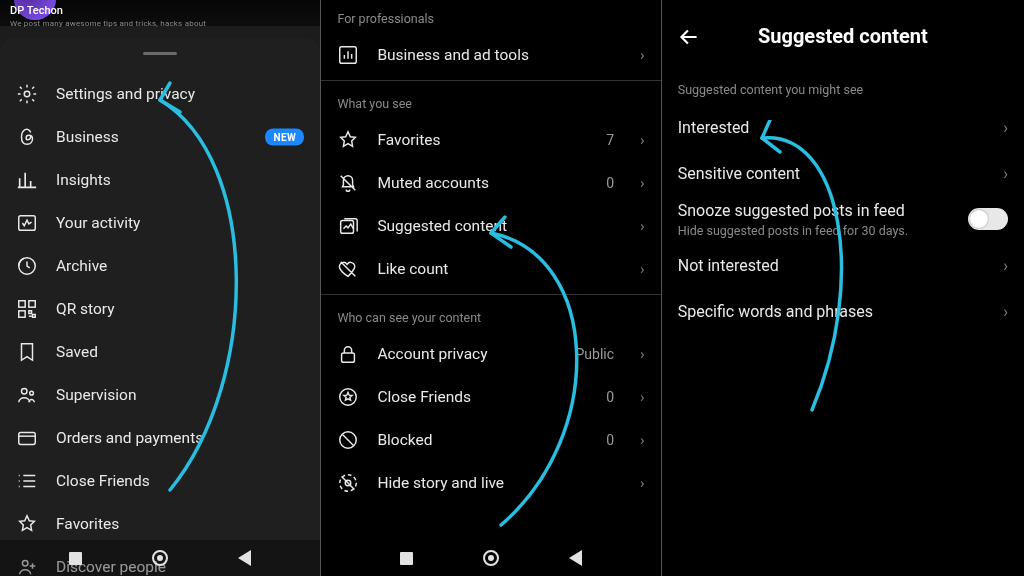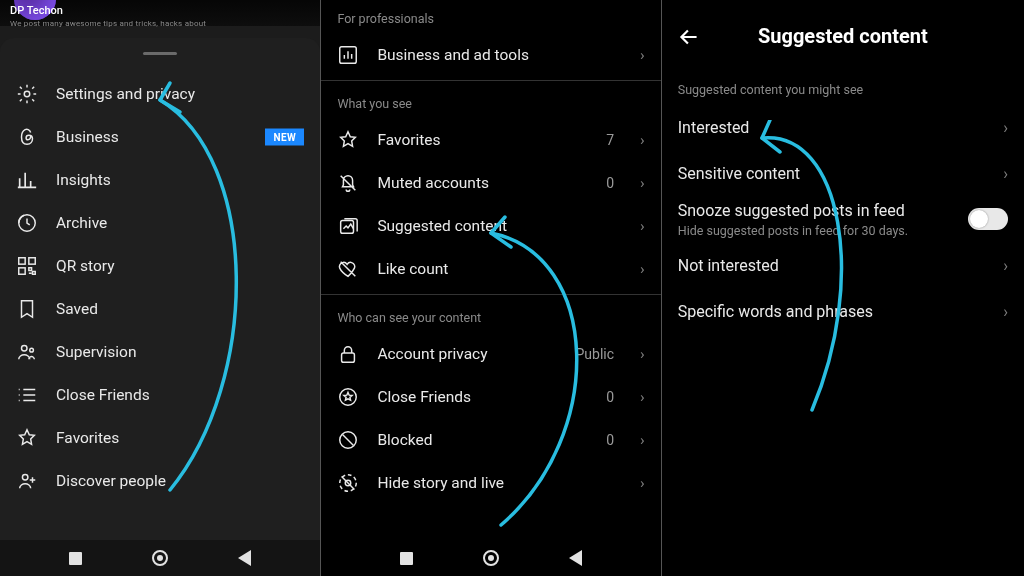--- a/index.html
+++ b/index.html
@@ -19,21 +19,21 @@
   .profile-name { position:absolute; left:10px; top:4px; color:#fff; font-size:11px; font-weight:500; }
   .profile-sub { position:absolute; left:10px; top:19px; color:#8a8a8a; font-size:8px; letter-spacing:.2px; width:290px; white-space:nowrap; overflow:hidden; }
 
   .sheet { position:absolute; left:0; top:38px; right:0; bottom:0; background:#1f1f1f; border-top-left-radius:14px; border-top-right-radius:14px; }
   .grabber { position:absolute; top:14px; left:50%; transform:translateX(-50%); width:34px; height:3px; border-radius:2px; background:#6a6a6a; }
 
   .row { display:flex; align-items:center; height:43px; padding:0 16px; gap:18px; color:#e9e9e9; font-size:15.5px; font-weight:400; position:relative; }
   .row .chev { margin-left:auto; color:#7d7d7d; }
   .row .val { margin-left:auto; color:#9a9a9a; font-size:14px; }
   .row .icon { width:22px; height:22px; display:flex; align-items:center; justify-content:center; }
-  .badge-new { position:absolute; right:16px; top:50%; transform:translateY(-50%); background:#1b88ff; color:#fff; font-size:10px; font-weight:700; padding:3px 8px; border-radius:0; letter-spacing:.5px; }
+  .badge-new { position:absolute; right:16px; top:50%; transform:translateY(-50%); background:#1b88ff; color:#fff; font-size:10px; font-weight:700; padding:3px 8px; border-radius:8px; letter-spacing:.5px; }
 
   .section-label { color:#8a8a8a; font-size:12.5px; padding:11px 16px 7px; }
   .section-title { color:#fff; font-size:20px; font-weight:700; text-align:center; padding-top:24px; }
   .header-row { position:relative; height:60px; }
   .back-arrow { position:absolute; left:14px; top:24px; color:#fff; }
 
   .thin-sep { height:1px; background:#333; margin:4px 0; }
 
   .toggle { margin-left:auto; width:40px; height:22px; background:#e8e8e8; border-radius:11px; position:relative; }
   .toggle::after { content:""; position:absolute; left:2px; top:2px; width:18px; height:18px; background:#fff; border-radius:50%; box-shadow:0 0 2px rgba(0,0,0,.4); }
@@ -89,20 +89,29 @@
       <span class="icon">
         <svg width="22" height="22" viewBox="0 0 24 24" stroke="#e9e9e9" stroke-width="1.8" fill="none">
             <path d="M4 20V10M10 20V4M16 20v-7M22 20H2"></path>
           </svg>
       </span>
       <span>Insights</span>
     </div>
     <div class="row">
       <span class="icon">
         <svg width="22" height="22" viewBox="0 0 24 24" stroke="#e9e9e9" stroke-width="1.6" fill="none">
+            <rect x="3" y="4" width="18" height="16" rx="2"></rect>
+            <path d="M7 12l2 3 3-6 2 4 3-2"></path>
+          </svg>
+      </span>
+      <span>Your activity</span>
+    </div>
+    <div class="row">
+      <span class="icon">
+        <svg width="22" height="22" viewBox="0 0 24 24" stroke="#e9e9e9" stroke-width="1.6" fill="none">
             <circle cx="12" cy="12" r="9"></circle>
             <path d="M12 7v5l3 2M3 12a9 9 0 0 1 6-8.5"></path>
           </svg>
       </span>
       <span>Archive</span>
     </div>
     <div class="row">
       <span class="icon">
         <svg width="22" height="22" viewBox="0 0 24 24" stroke="#e9e9e9" stroke-width="1.6" fill="none">
             <rect x="3" y="3" width="7" height="7"></rect>
@@ -123,20 +132,29 @@
     </div>
     <div class="row">
       <span class="icon">
         <svg width="22" height="22" viewBox="0 0 24 24" stroke="#e9e9e9" stroke-width="1.6" fill="none">
             <circle cx="9" cy="8" r="3"></circle>
             <circle cx="17" cy="10" r="2"></circle>
             <path d="M3 20c0-3 3-5 6-5s6 2 6 5M14 20c0-2 2-3 3-3s3 1 3 3"></path>
           </svg>
       </span>
       <span>Supervision</span>
+    </div>
+    <div class="row">
+      <span class="icon">
+        <svg width="22" height="22" viewBox="0 0 24 24" stroke="#e9e9e9" stroke-width="1.6" fill="none">
+            <rect x="3" y="6" width="18" height="13" rx="2"></rect>
+            <path d="M3 10h18"></path>
+          </svg>
+      </span>
+      <span>Orders and payments</span>
     </div>
     <div class="row">
       <span class="icon">
         <svg width="22" height="22" viewBox="0 0 24 24" stroke="#e9e9e9" stroke-width="1.8" fill="none">
             <path d="M8 6h13M8 12h13M8 18h13M3 6h1M3 12h1M3 18h1"></path>
           </svg>
       </span>
       <span>Close Friends</span>
     </div>
     <div class="row">

